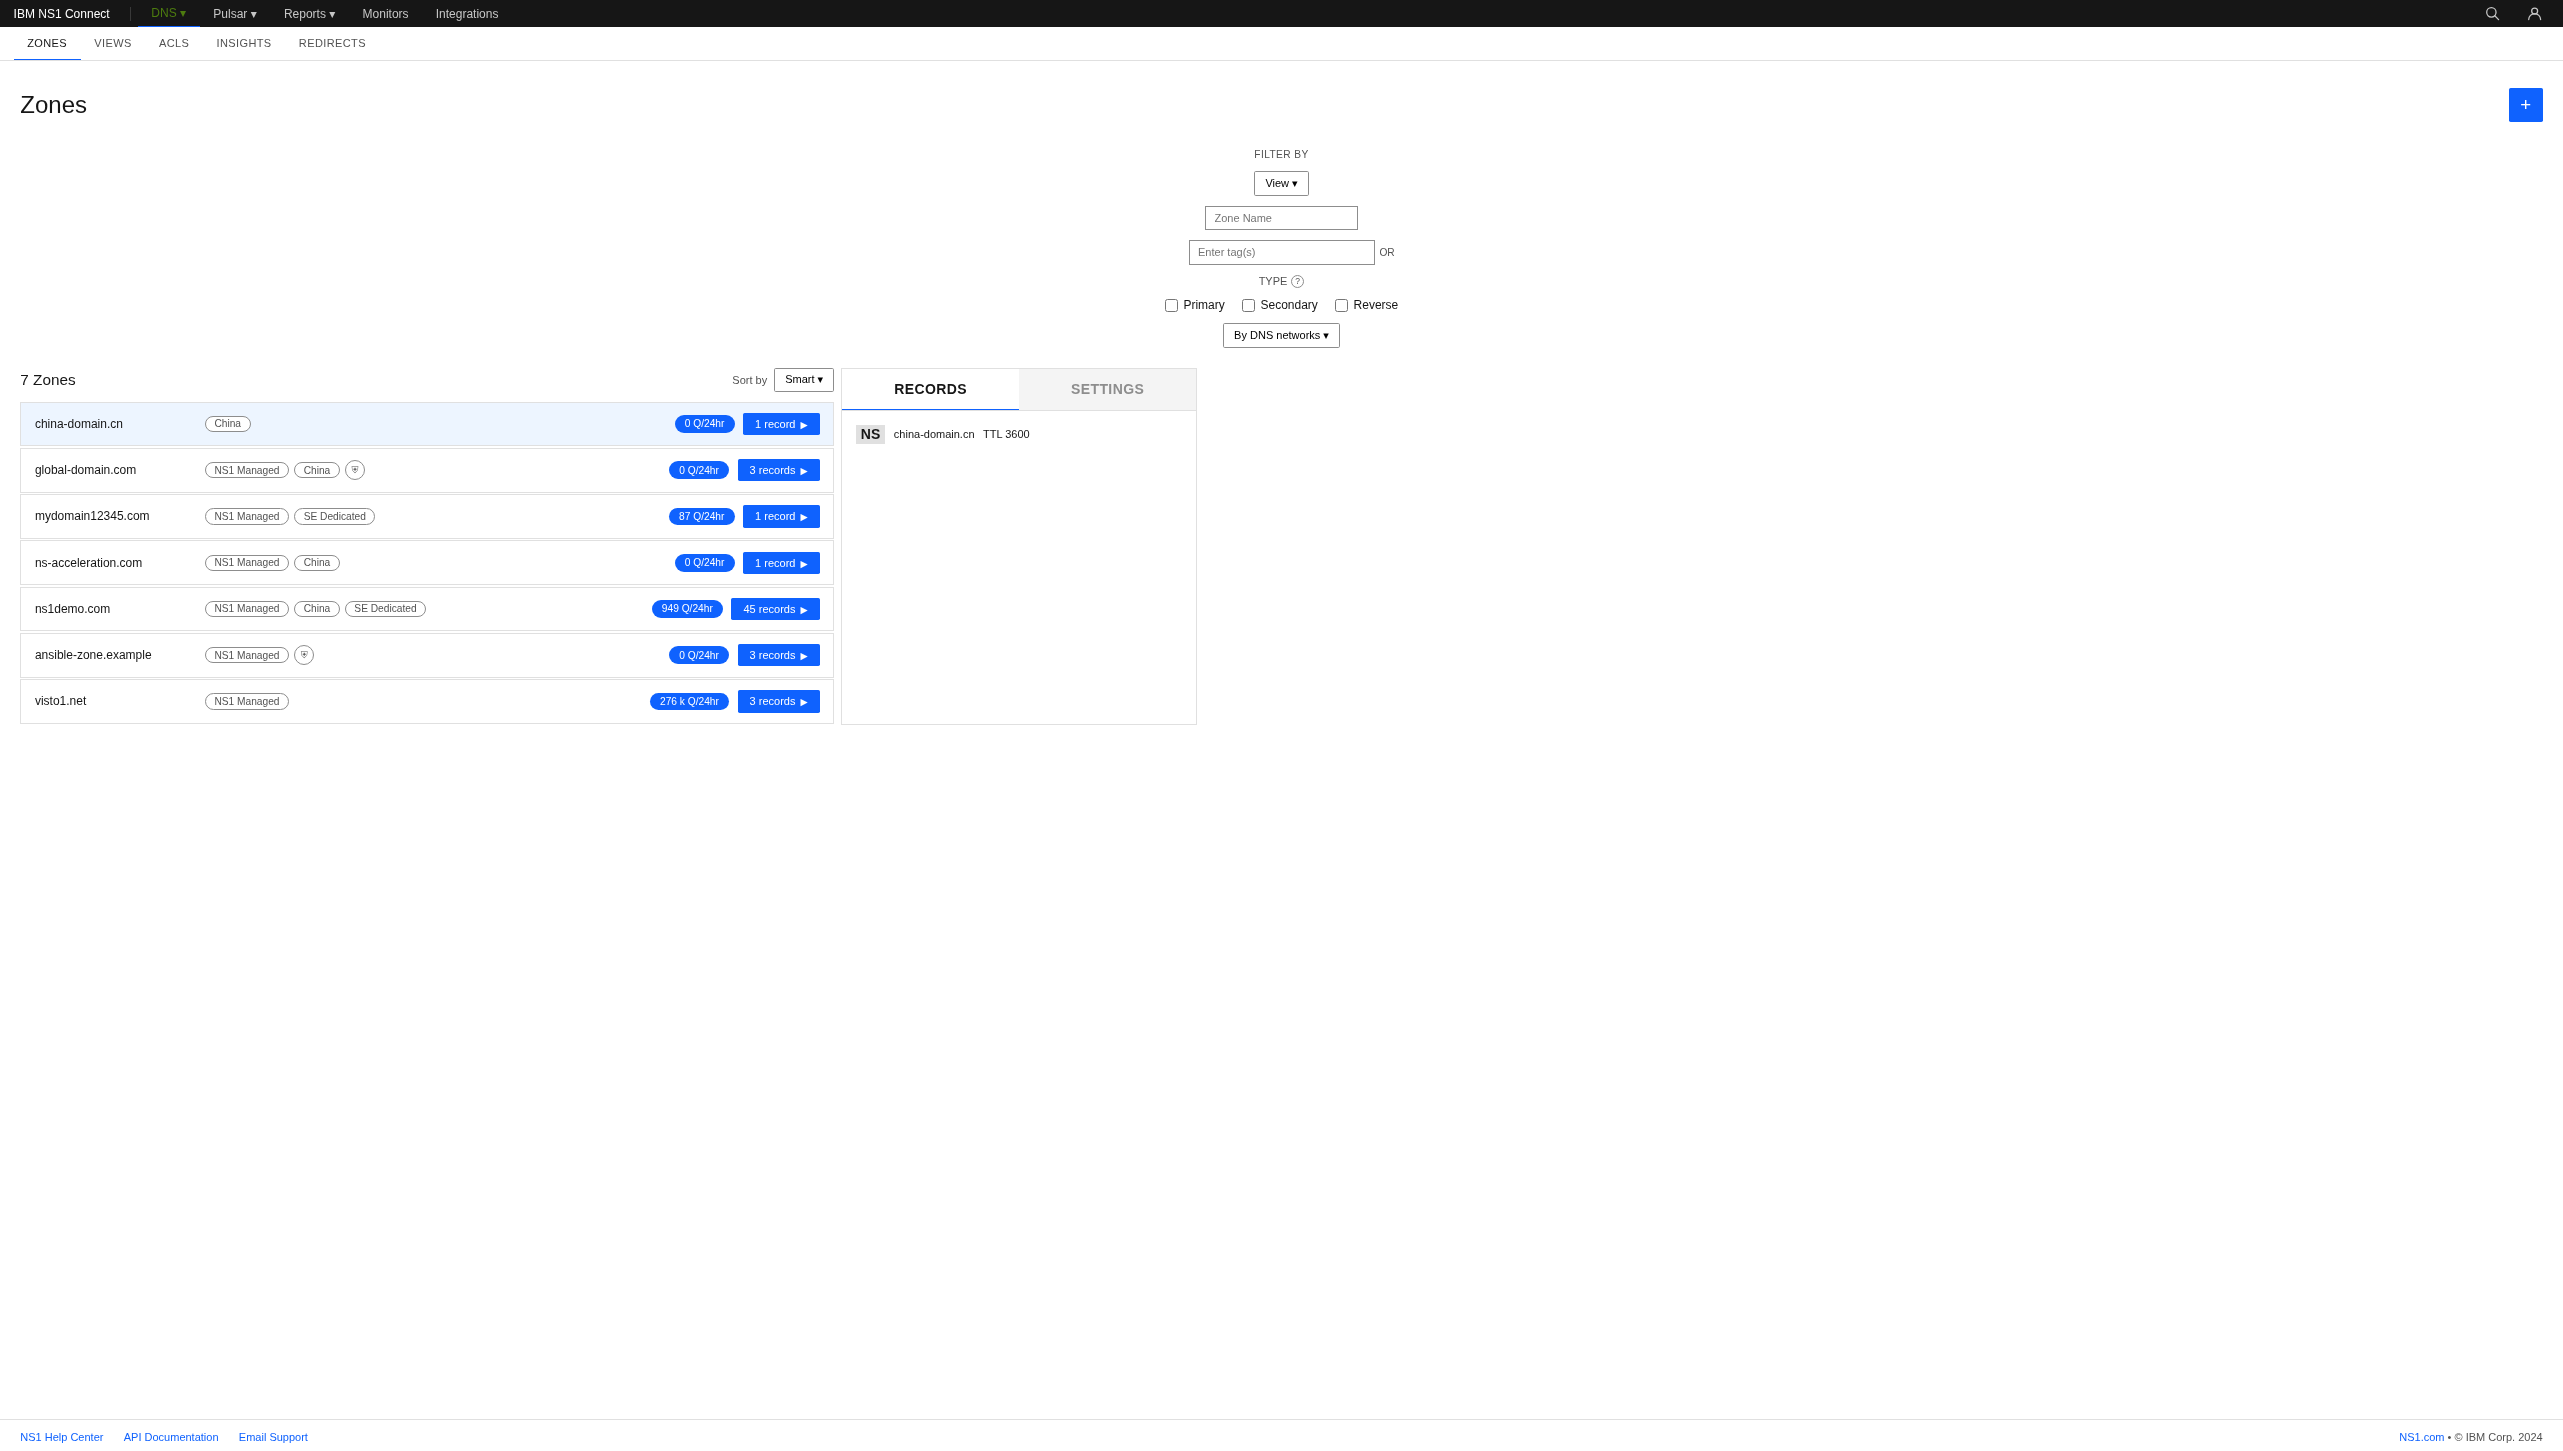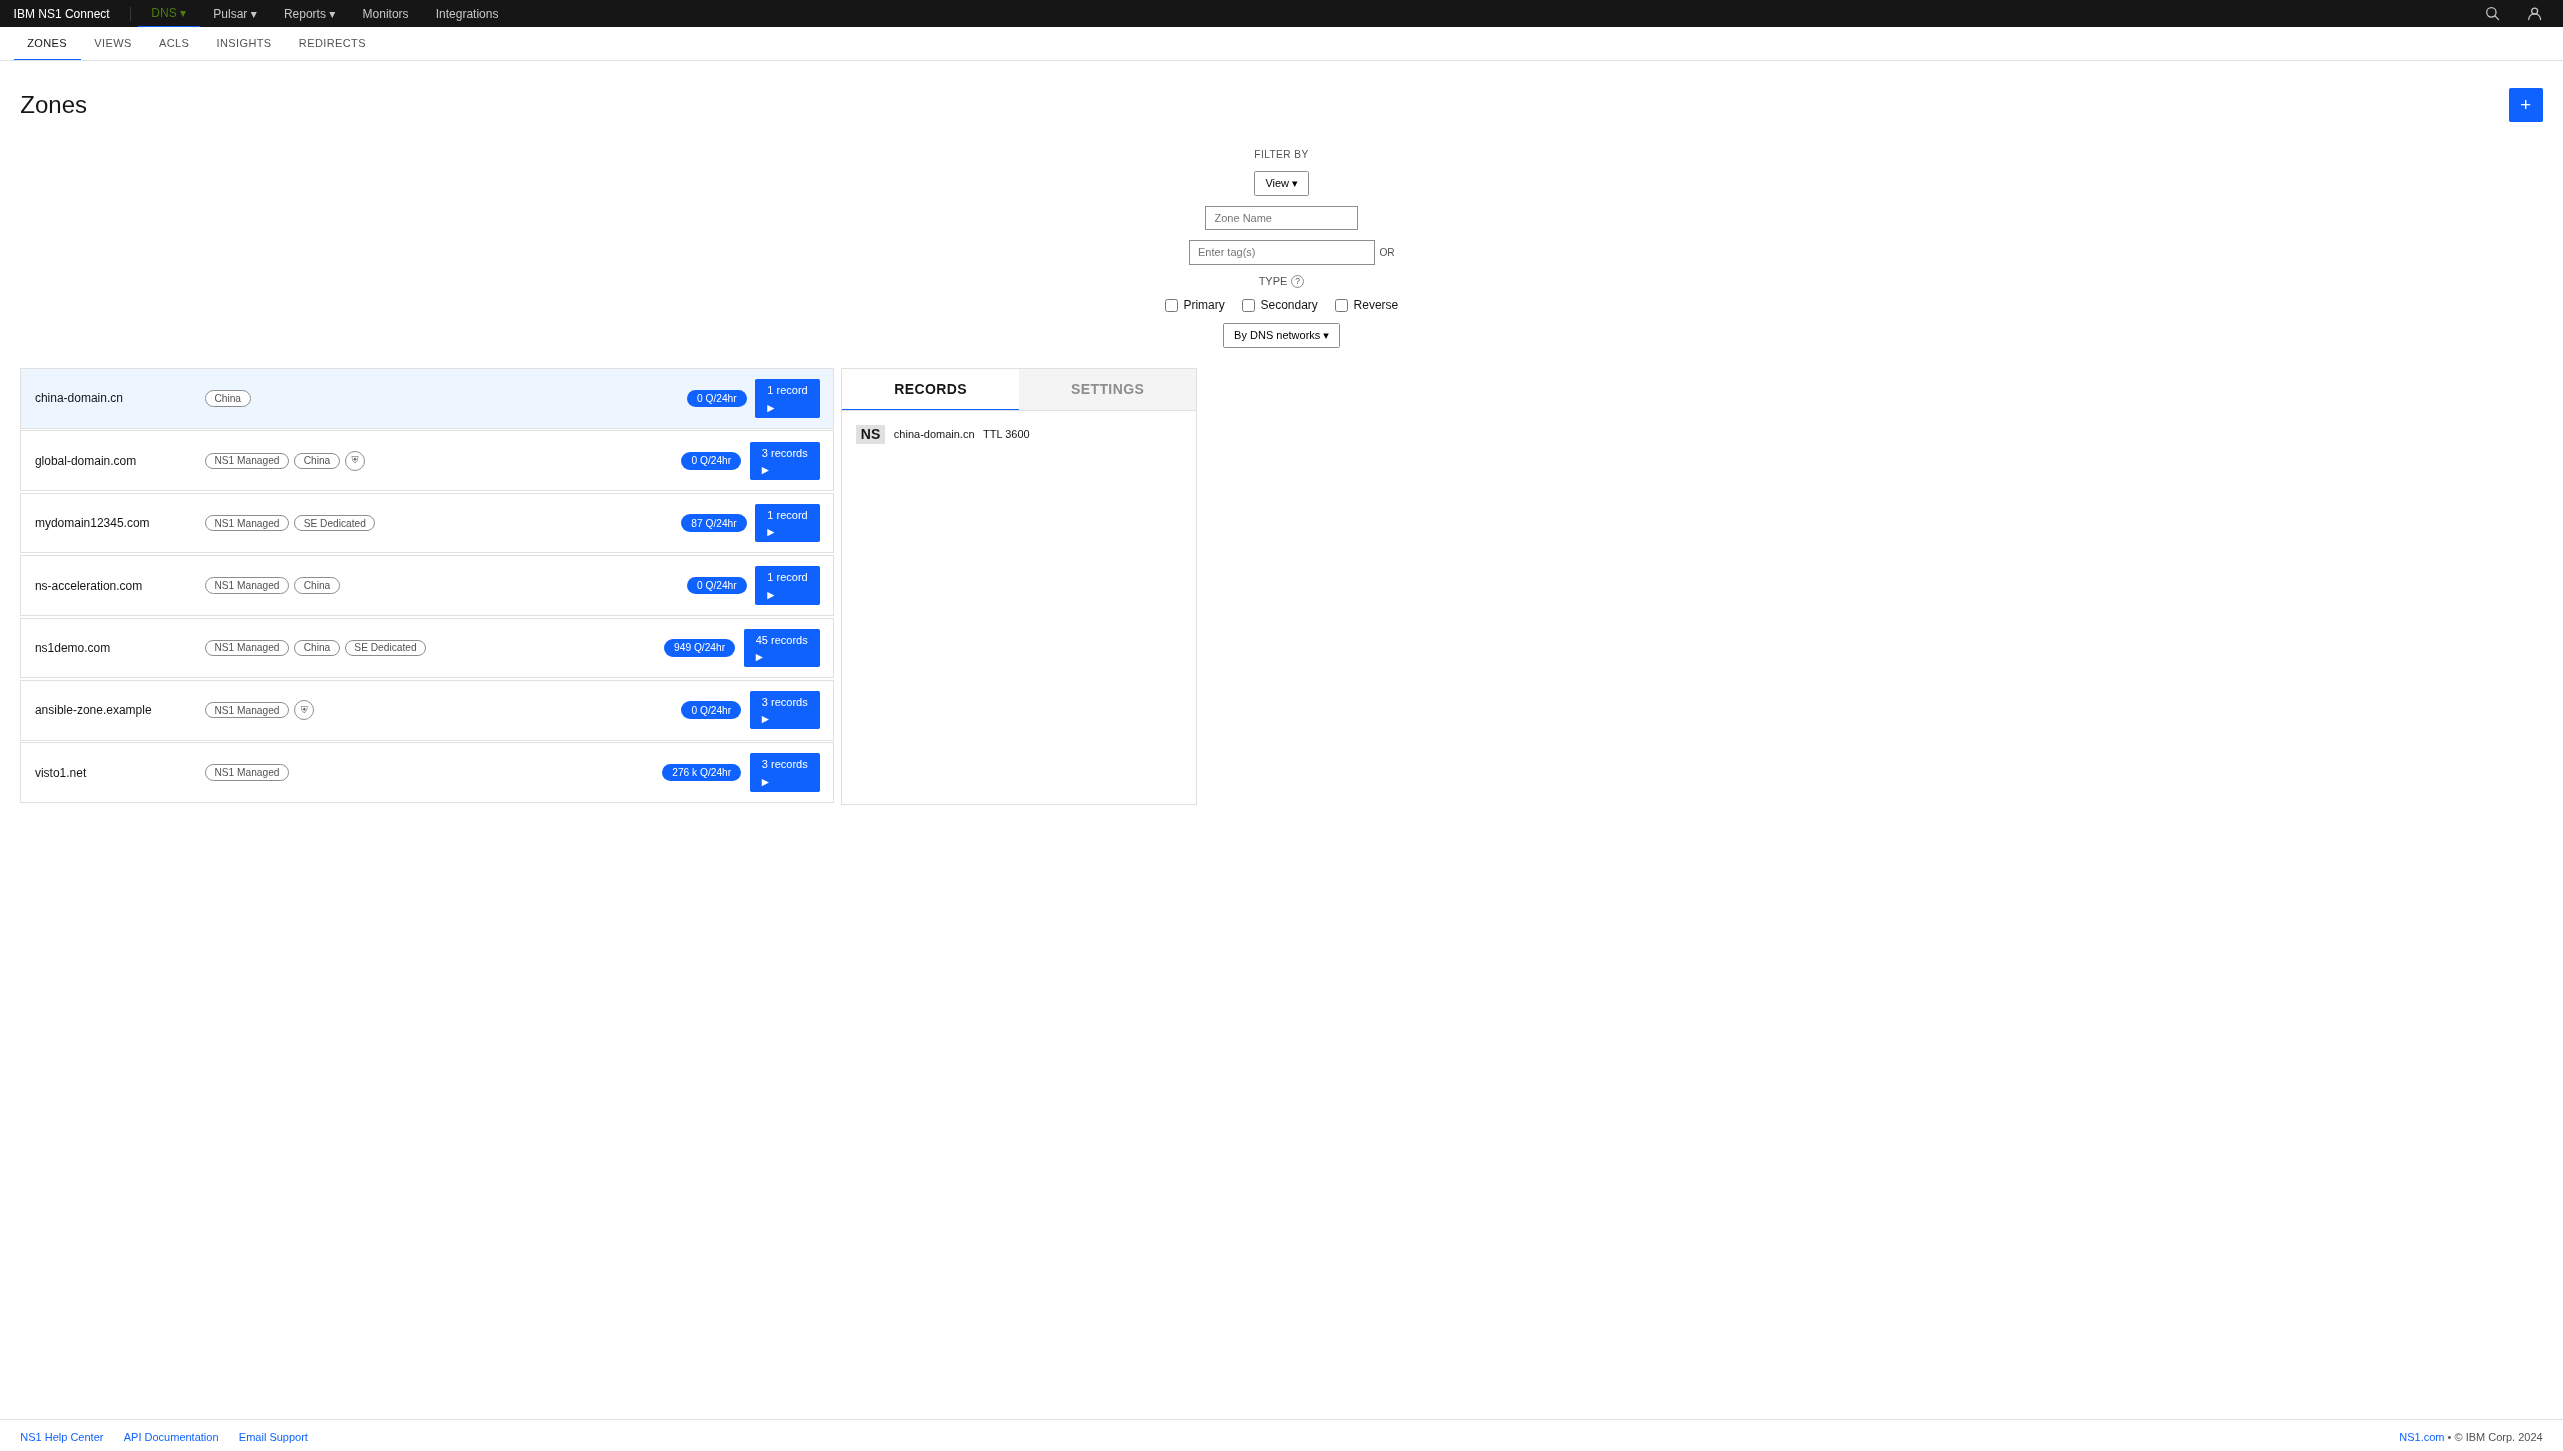--- a/index.html
+++ b/index.html
@@ -312,25 +312,24 @@
     }
     .records-btn {
       background: #0f62fe;
       color: #fff;
       border: none;
       border-radius: 1.7px;
       padding: 5.1px 12px;
       font-size: 11px;
       cursor: pointer;
       display: flex;
-      align-items: flex-start;
+      align-items: flex-end;
       gap: 5.1px;
       white-space: nowrap;
       margin-left: 6.8px;
-      flex-direction: column;
     }
     .records-btn .arrow { font-size: 9.3px; }
 
     
     .right-panel {
       border: 0.8px solid #e0e0e0;
       background: #fff;
       margin-left: 6.8px;
       min-width: 356px;
     }
@@ -484,20 +483,27 @@
           <span>Reverse</span>
       </label>
     </div>
     <button class="dns-networks-btn">By DNS networks ▾</button>
   </div>
 
   <div class="zones-area">
 
     <div class="zones-list">
 
+      <div class="zones-header">
+        <span class="zones-count">7 Zones</span>
+        <div class="sort-row">
+          <span>Sort by</span>
+          <button class="sort-btn">Smart ▾</button>
+        </div>
+      </div>
 
       <div class="zone-row selected">
         <span class="zone-name">china-domain.cn</span>
         <div class="zone-tags">
           <span class="tag">China</span>
         </div>
         <div class="zone-stats">
           <span class="qhr-badge">0 Q/24hr</span>
           <button class="records-btn">
             <span>1 record</span>

